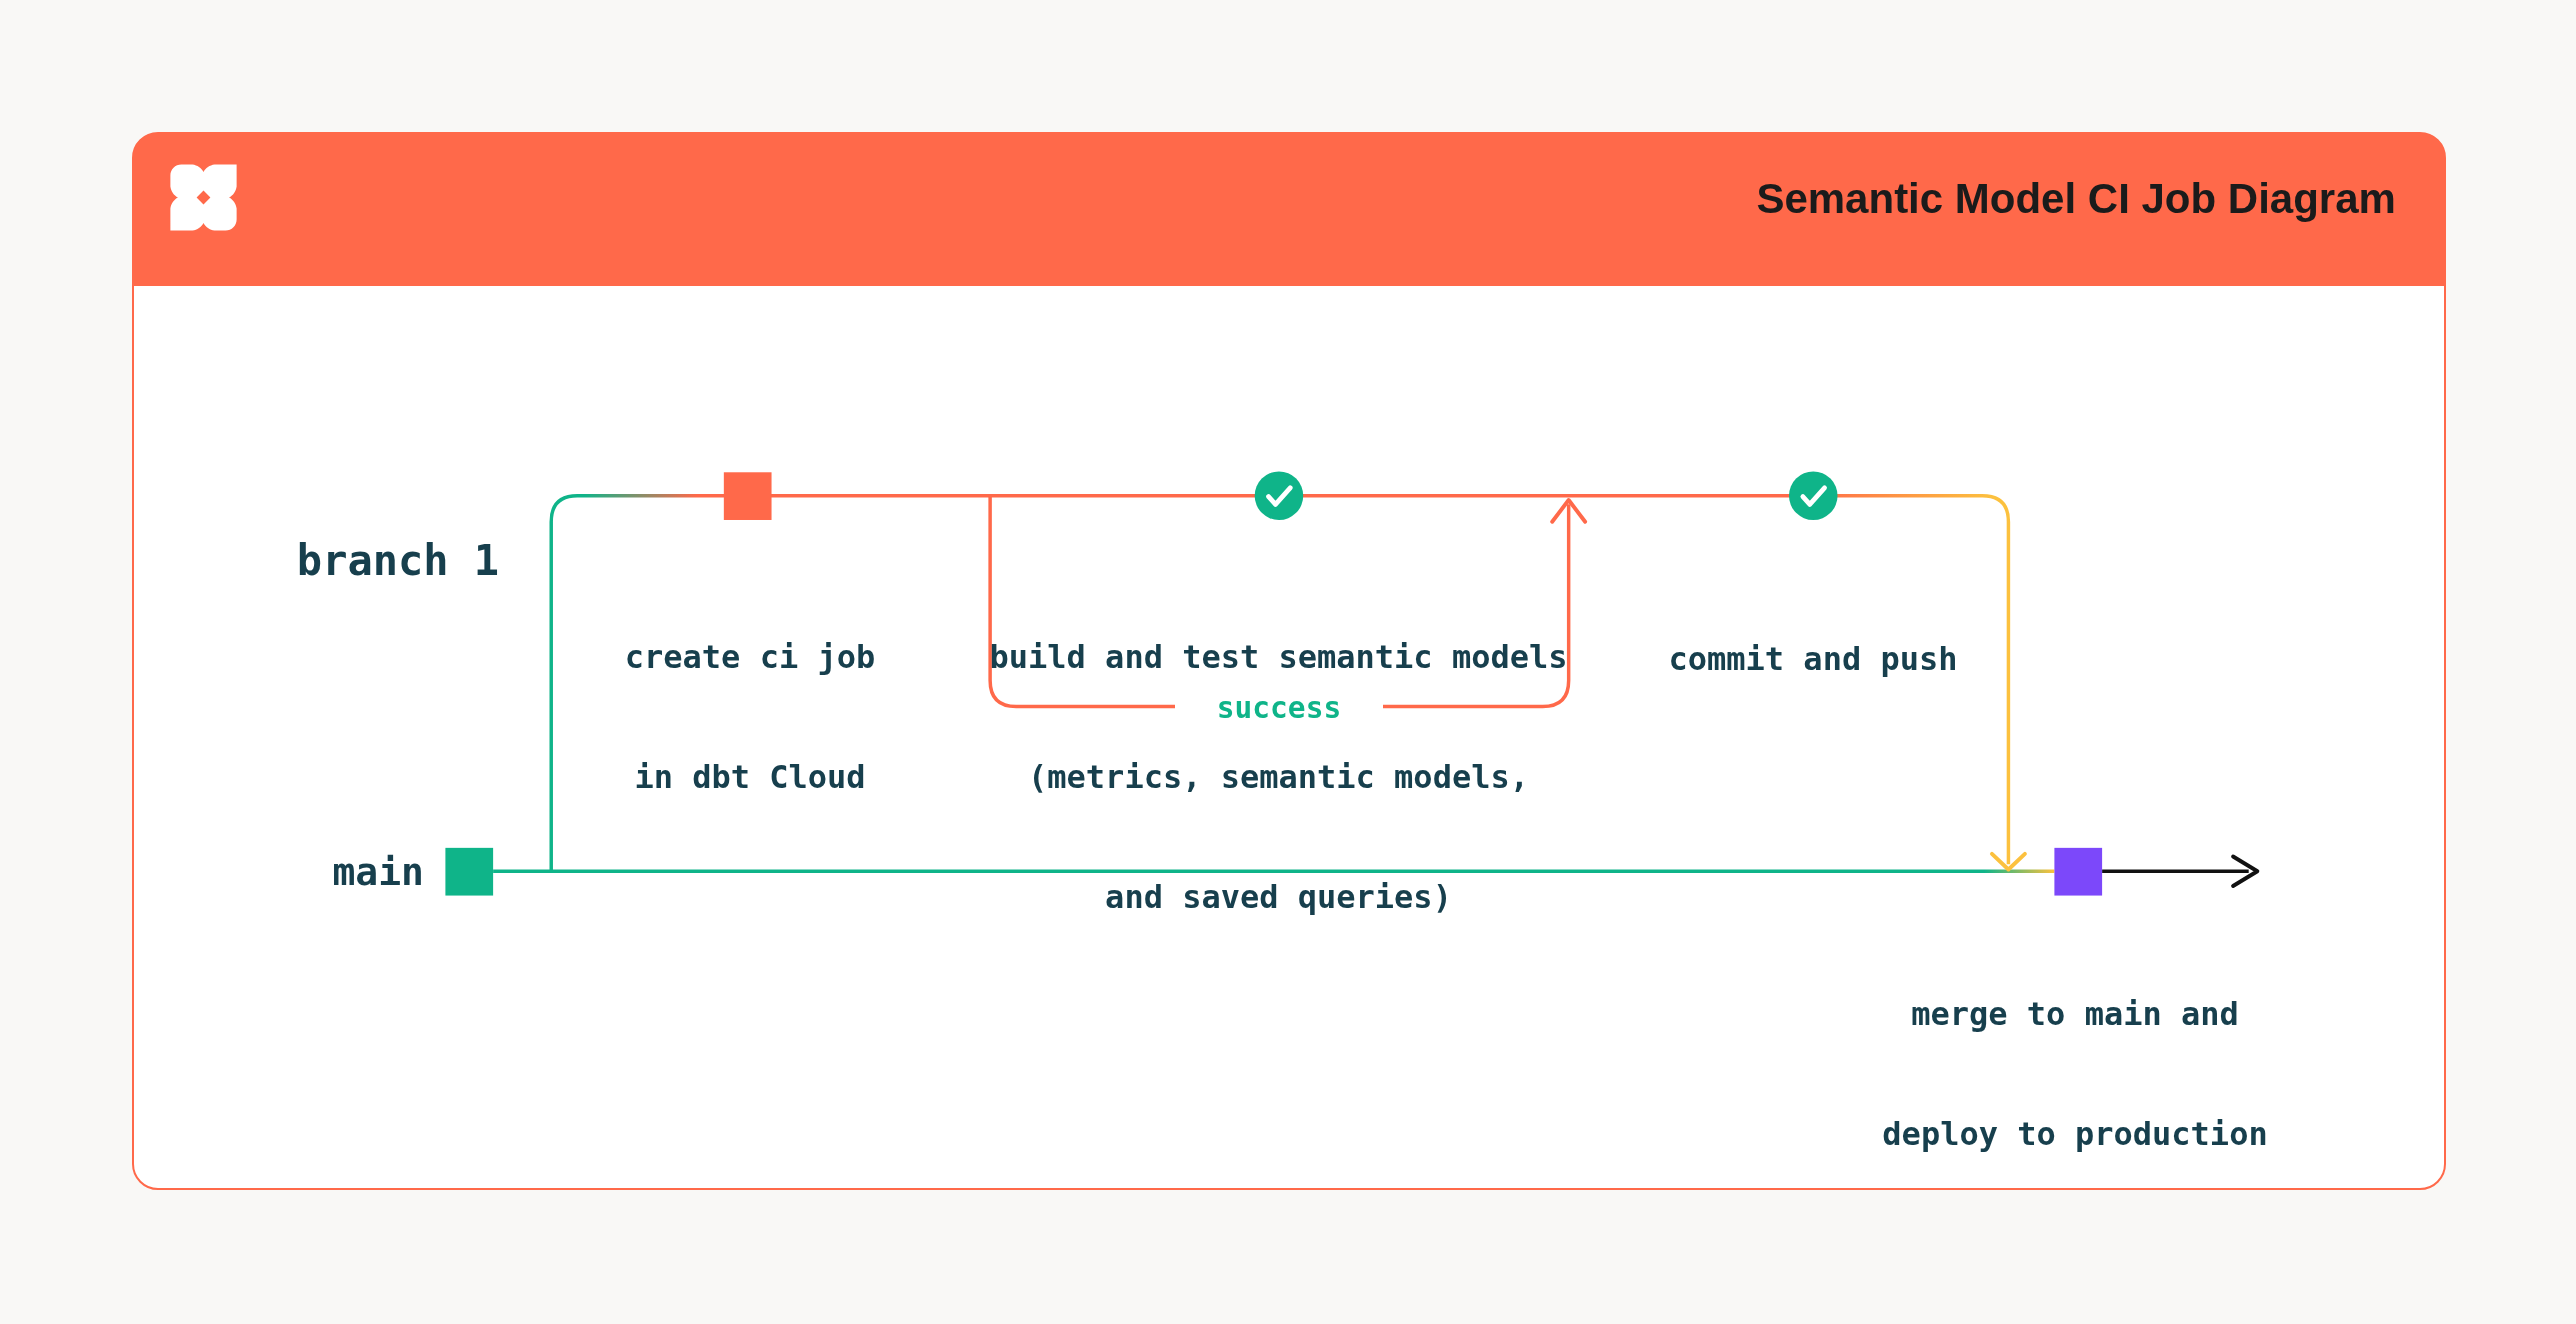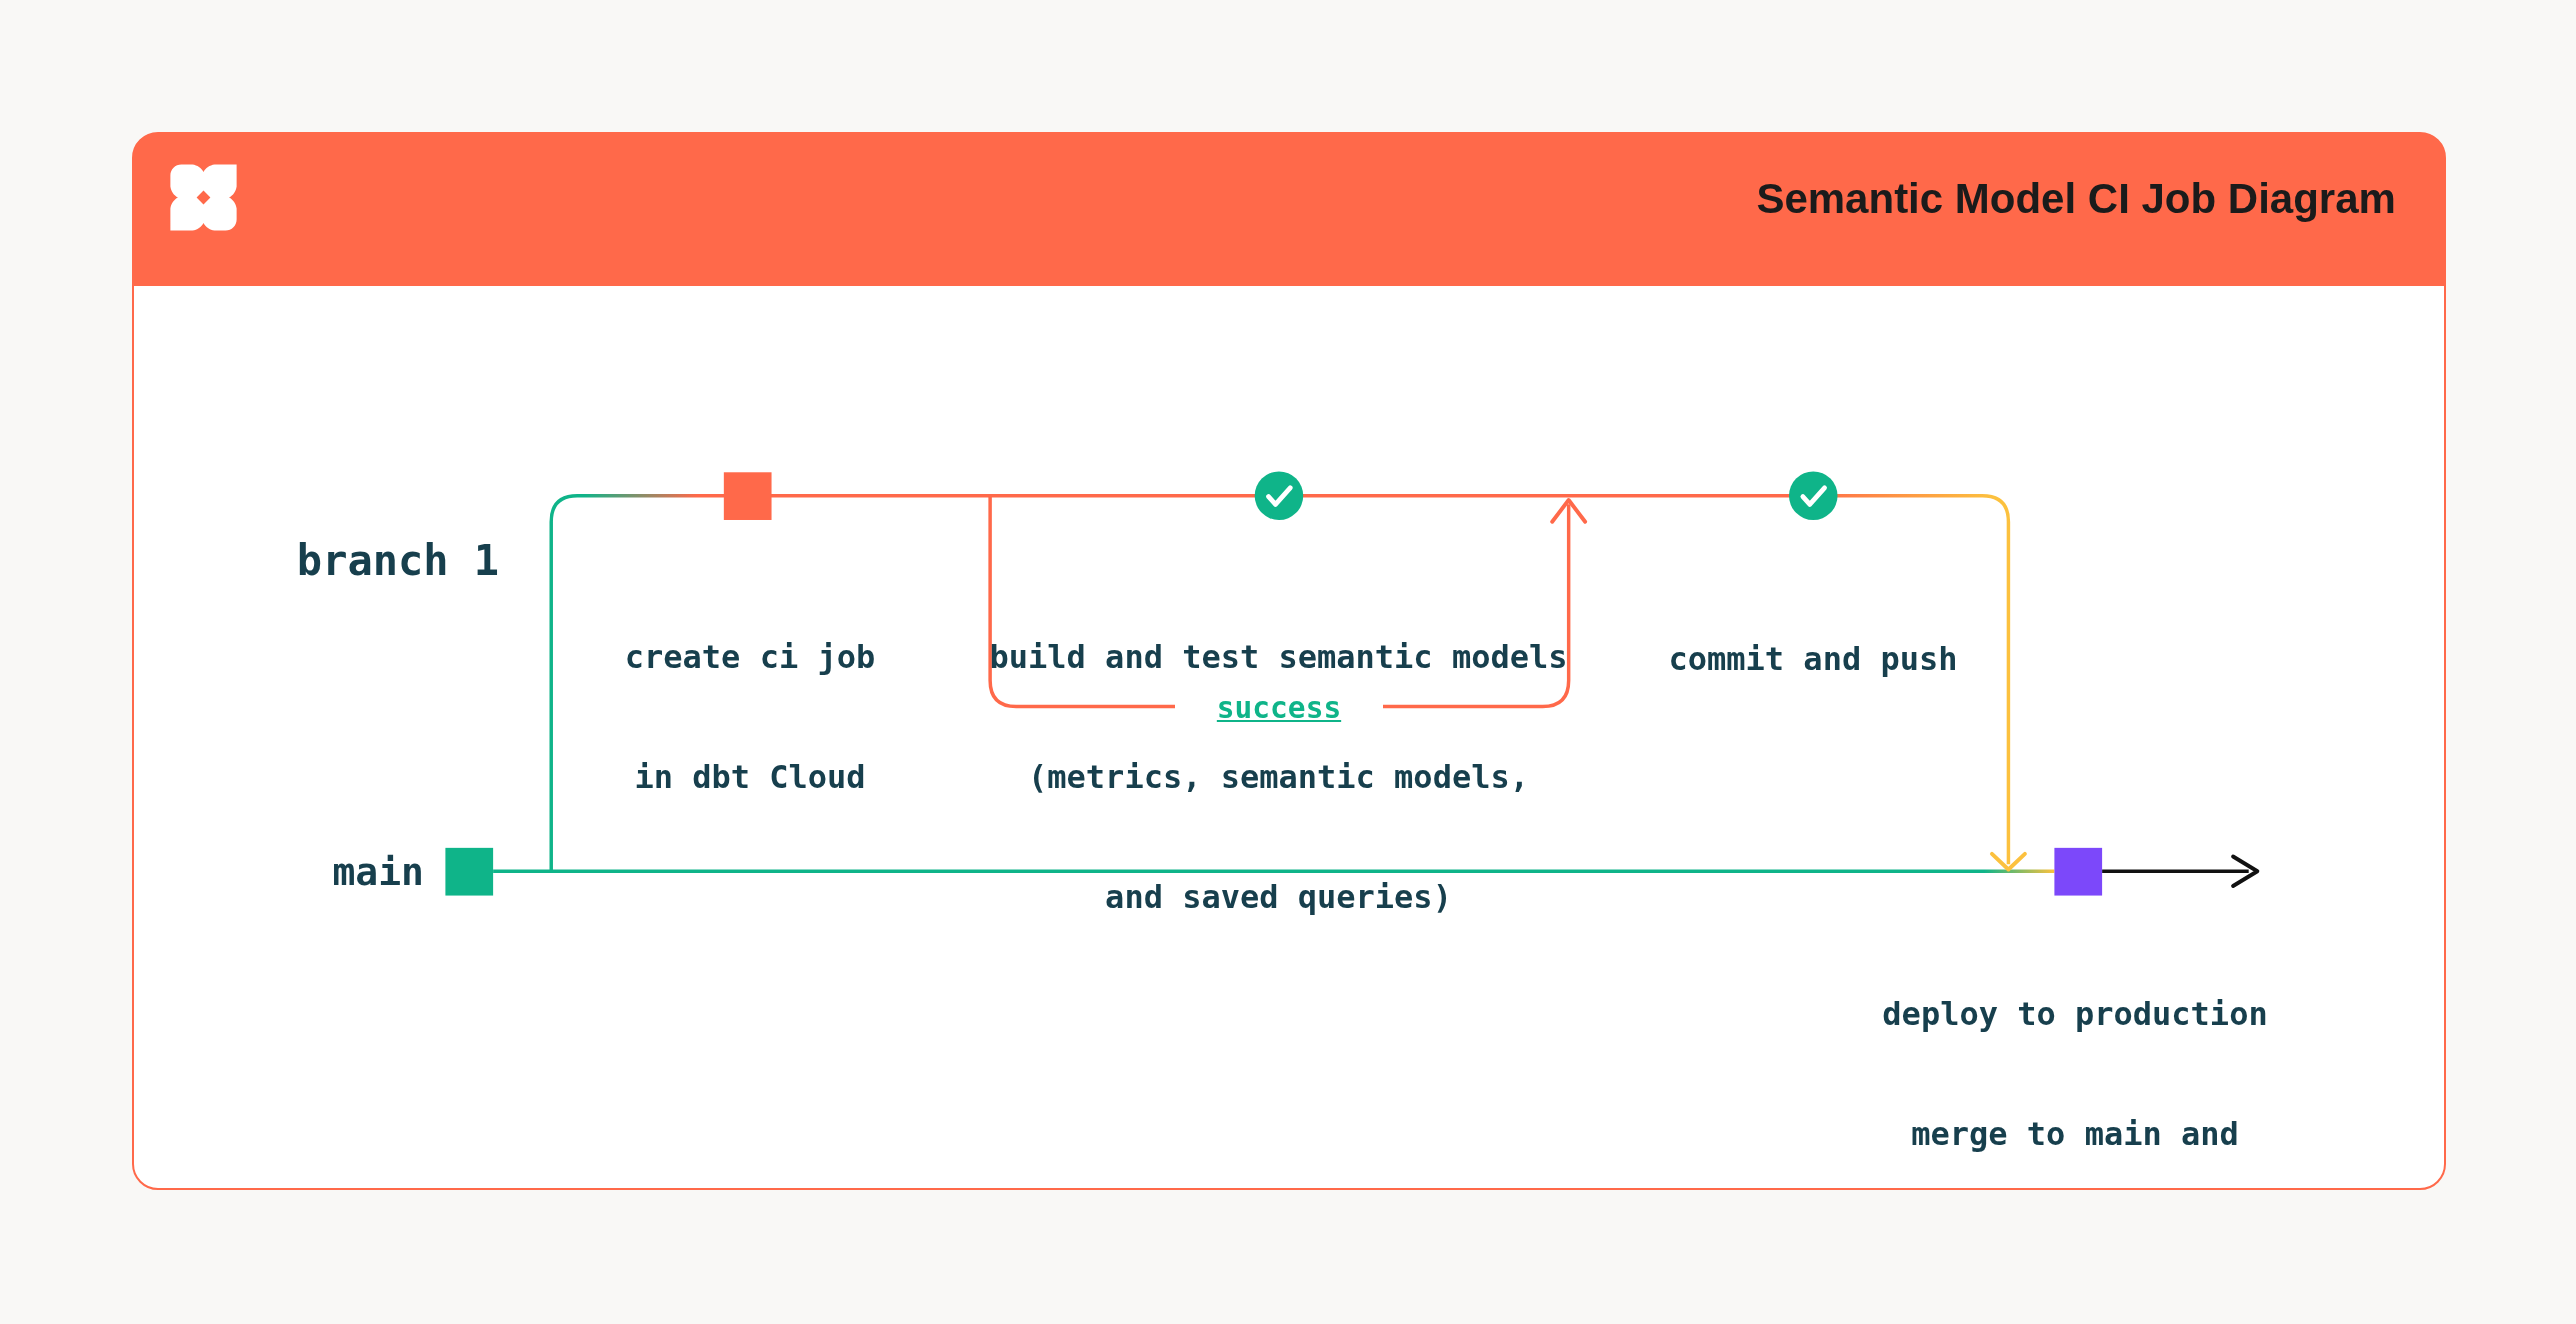--- a/index.html
+++ b/index.html
@@ -31,21 +31,20 @@
   .main-lbl{left:117px;width:173px;top:714px;font-size:38px;line-height:48px;text-align:right;}
   .node-lbl{font-size:32px;line-height:40px;text-align:center;}
   .lbl-create{left:399px;width:434px;top:423px;}
   .lbl-box{left:841px;width:607px;top:423px;}
   .lbl-commit{left:1462px;width:434px;top:425px;}
   .lbl-merge{left:1681px;width:520px;top:780px;}
   .success-lbl{
     position:absolute;left:1041px;width:208px;top:557px;text-align:center;
     font-size:29.5px;line-height:35px;font-weight:700;color:var(--green);
     background:var(--card-bg);
-    text-decoration:underline;
   }
   .s-green{stop-color:var(--green);} .s-orange{stop-color:var(--orange);} .s-yellow{stop-color:var(--yellow);}
   .stroke-o{stroke:var(--orange);} .stroke-y{stroke:var(--yellow);} .stroke-k{stroke:var(--black);}
   .fill-o{fill:var(--orange);} .fill-g{fill:var(--green);} .fill-p{fill:var(--purple);}
 </style>
 </head>
 <body>
 
 <div>
   <div class="card">
@@ -121,19 +120,19 @@
       <div>and saved queries)</div>
     </div>
 
     <div class="success-lbl">success</div>
 
     <div class="lbl node-lbl lbl-commit">
       <div>commit and push</div>
     </div>
 
     <div class="lbl node-lbl lbl-merge">
+      <div>merge to main and</div>
       <div>deploy to production</div>
-      <div>merge to main and</div>
     </div>
 
   </div>
 </div>
 
 
 </body></html>

